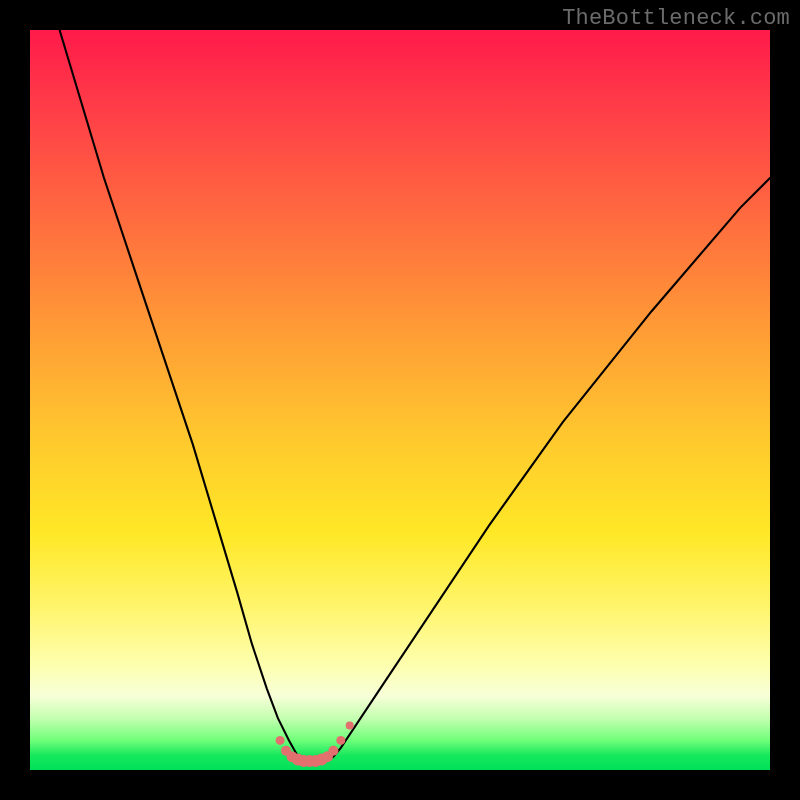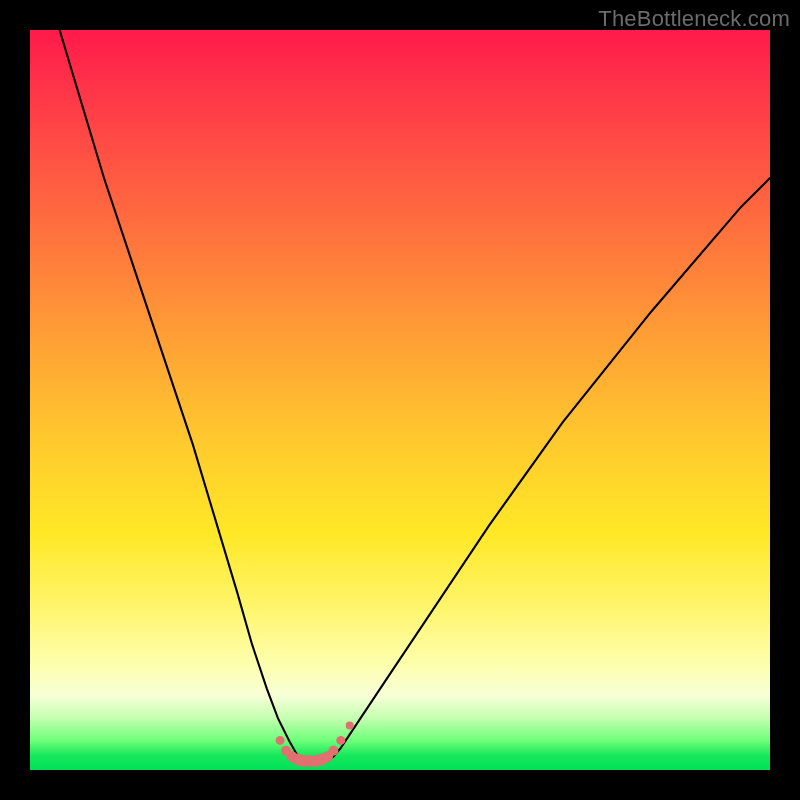--- a/index.html
+++ b/index.html
@@ -44,20 +44,21 @@
       );
   }
   .watermark {
     position: absolute;
     top: 6px;
     right: 10px;
     color: #6b6b6b;
     font-size: 22px;
     letter-spacing: 0.2px;
     user-select: none;
+    font-family: Liberation Mono, monospace;
   }
   svg.curve {
     position: absolute;
     left: 0;
     top: 0;
     width: 740px;
     height: 740px;
     overflow: visible;
   }
 </style>

